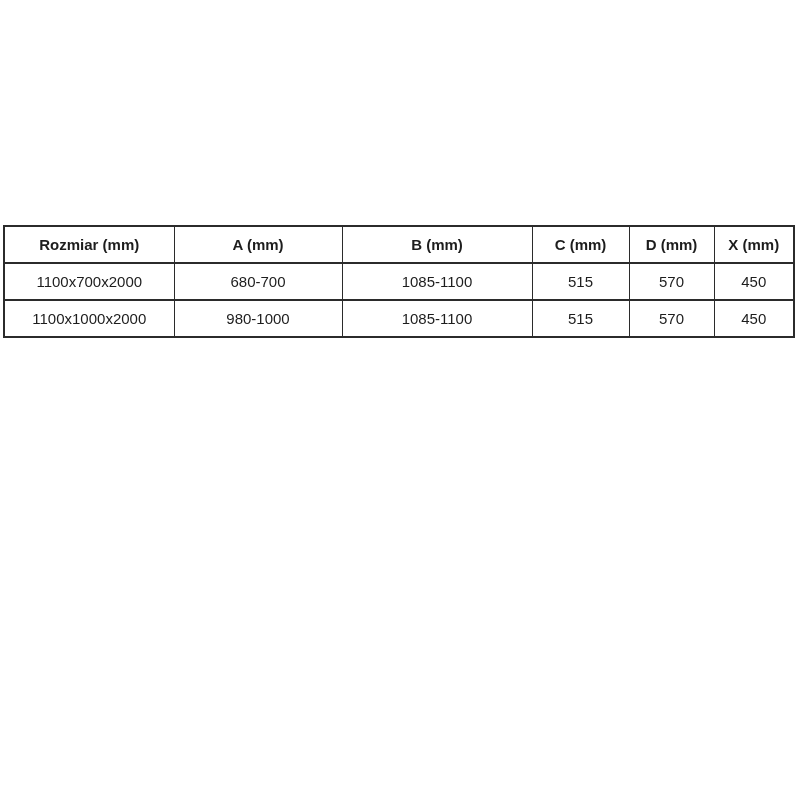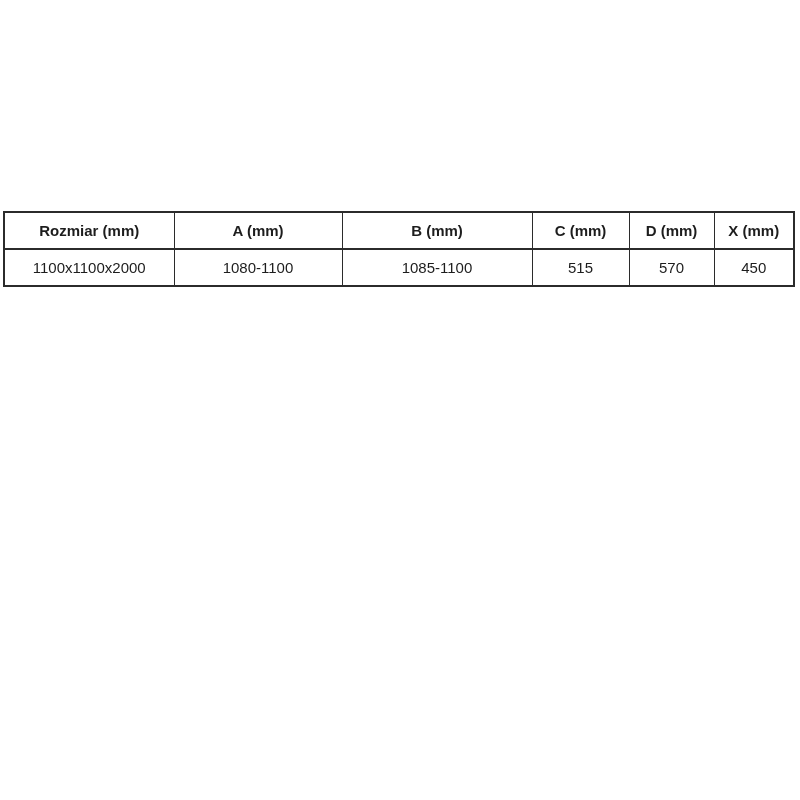--- a/index.html
+++ b/index.html
@@ -10,21 +10,21 @@
   body {
     position: relative;
     width: 800px;
     height: 800px;
     font-family: "Liberation Sans", sans-serif;
     color: #1d1d1d;
   }
   .spec-table {
     position: absolute;
     left: 3px;
-    top: 211px;
+    top: 225px;
     width: 790px;
     border-collapse: collapse;
     table-layout: fixed;
     background: #ffffff;
     border: 2px solid #2b2b2b;
   }
   .spec-table th,
   .spec-table td {
     border-left: 1px solid #2b2b2b;
     border-right: 1px solid #2b2b2b;
@@ -67,22 +67,30 @@
         <th>Rozmiar (mm)</th>
         <th>A (mm)</th>
         <th>B (mm)</th>
         <th>C (mm)</th>
         <th>D (mm)</th>
         <th>X (mm)</th>
       </tr>
     </thead>
     <tbody>
         <tr>
-          <td>1100x1100x2000</td>
-          <td>1080-1100</td>
+          <td>1100x700x2000</td>
+          <td>680-700</td>
+          <td>1085-1100</td>
+          <td>515</td>
+          <td>570</td>
+          <td>450</td>
+        </tr>
+        <tr>
+          <td>1100x1000x2000</td>
+          <td>980-1000</td>
           <td>1085-1100</td>
           <td>515</td>
           <td>570</td>
           <td>450</td>
         </tr>
       </tbody>
   </table>
 </div>
 
 </body></html>

